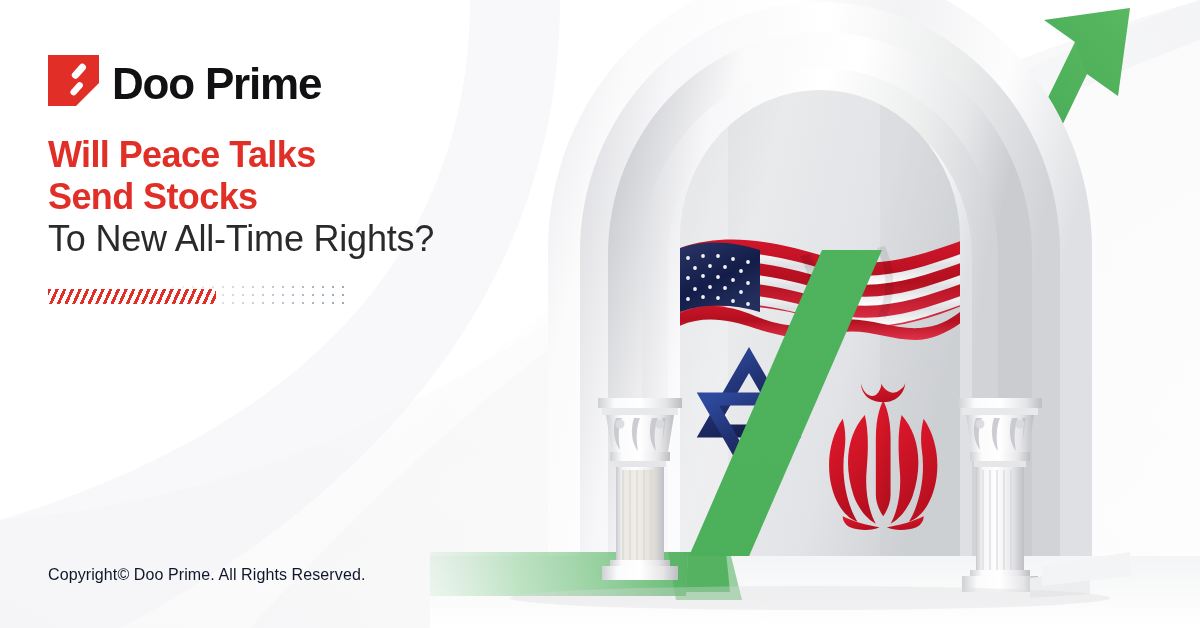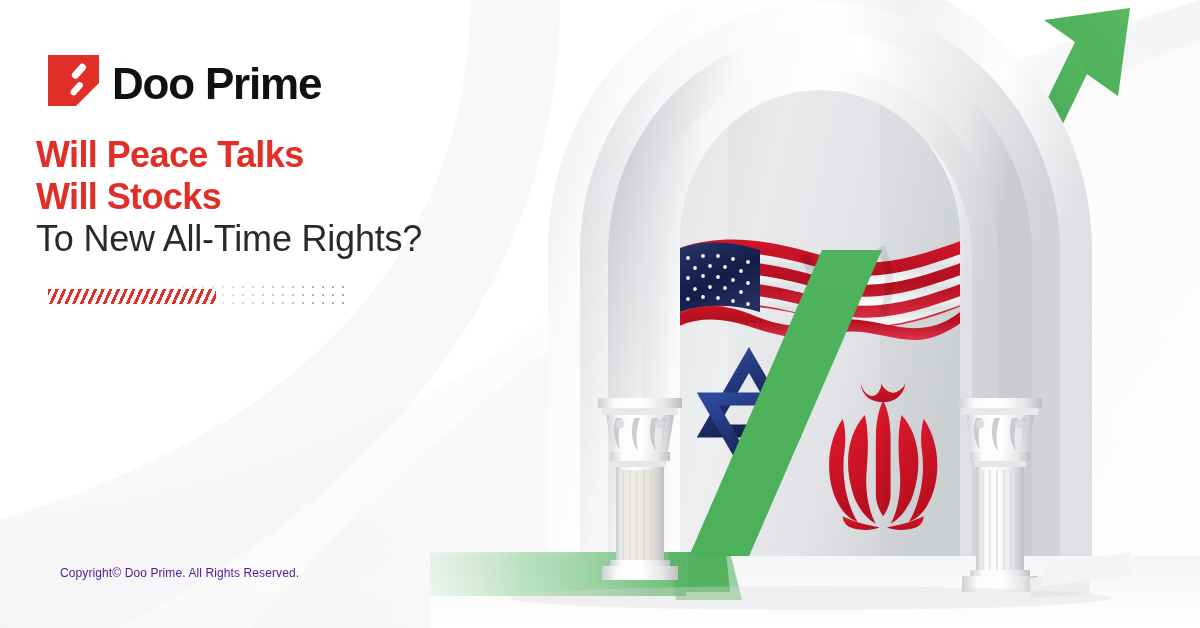--- a/index.html
+++ b/index.html
@@ -19,21 +19,21 @@
 
   
   .bg-layer { position:absolute; inset:0; overflow:hidden; pointer-events:none; }
 
   
   #logo { position:absolute; left:48px; top:55px; display:flex; align-items:flex-end; gap:13px; }
   #logo-mark { width:51px; height:51px; flex:0 0 auto; display:block; }
   #logo-word { font-size:44px; font-weight:bold; letter-spacing:-1.2px; color:#111113; line-height:1; white-space:nowrap; }
 
   
-  #headline { position:absolute; left:36px; top:134px; width:520px; }
+  #headline { position:absolute; left:48px; top:134px; width:520px; }
   .hl { font-size:36px; font-weight:bold; line-height:42px; letter-spacing:-0.6px; white-space:nowrap; }
   .hl-red { color:#E12E26; }
   .hl-dark { color:#2A2A2D; font-weight:normal; letter-spacing:-0.2px; }
 
   
   #deco { position:absolute; left:48px; top:283px; width:300px; height:26px; }
   #deco-hatch {
     position:absolute; left:0; top:6px; width:168px; height:15px;
     background:repeating-linear-gradient(114deg,
       #E12E26 0px, #E12E26 3px,
@@ -42,21 +42,21 @@
   #deco-dots {
     position:absolute; left:120px; top:0px; width:180px; height:26px;
     background-image:radial-gradient(circle, #8796ad 1.15px, transparent 1.3px);
     background-size:10px 8px;
     -webkit-mask-image:linear-gradient(to right, rgba(0,0,0,0.10), rgba(0,0,0,1));
     mask-image:linear-gradient(to right, rgba(0,0,0,0.10), rgba(0,0,0,1));
     opacity:.85;
   }
 
   
-  #copyright { position:absolute; left:60px; top:566px; font-size:12px; color:#4c1d95; letter-spacing:.1px; }
+  #copyright { position:absolute; left:48px; top:566px; font-size:16px; color:#0f172a; letter-spacing:.1px; }
 
   
   #artwork { position:absolute; left:430px; top:0; width:770px; height:628px; }
   #artwork svg { display:block; width:100%; height:100%; }
 </style>
 </head>
 <body>
 
 <div id="banner">
 
@@ -383,21 +383,21 @@
     <svg id="logo-mark" viewBox="0 0 51 51">
       <path d="M0,0 H51 V28 L28,51 H0 Z" fill="#E12E26"></path>
       <rect x="27.5" y="7.5" width="7.2" height="17.5" rx="3.6" fill="#ffffff" transform="rotate(42 31 16)"></rect>
       <rect x="25.5" y="26" width="6.4" height="15.5" rx="3.2" fill="#ffffff" transform="rotate(42 28.7 33.7)"></rect>
     </svg>
     <div id="logo-word">Doo Prime</div>
   </div>
 
   <div id="headline">
     <div class="hl hl-red">Will Peace Talks</div>
-    <div class="hl hl-red">Will Stocks</div>
+    <div class="hl hl-red">Send Stocks</div>
     <div class="hl hl-dark">To New All-Time Rights?</div>
   </div>
 
   <div id="deco">
     <div id="deco-dots"></div>
     <div id="deco-hatch"></div>
   </div>
 
   <div id="copyright">Copyright© Doo Prime. All Rights Reserved.</div>
 

